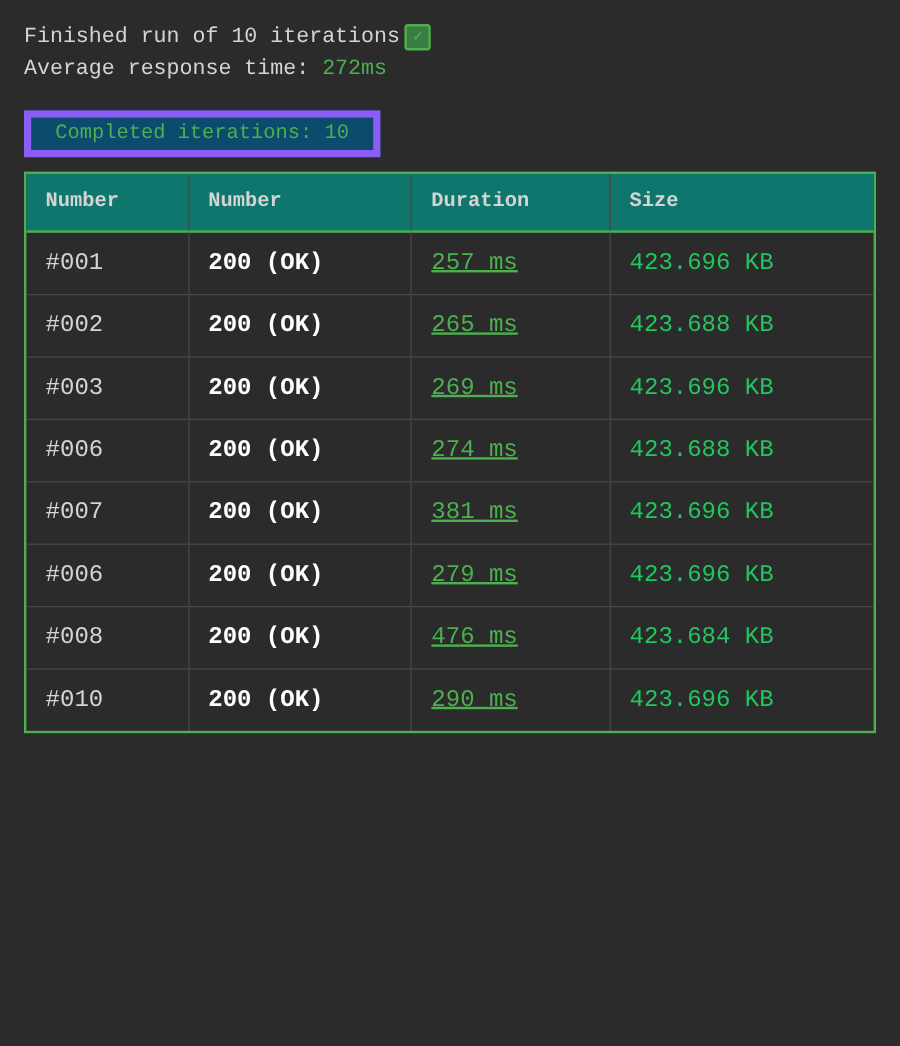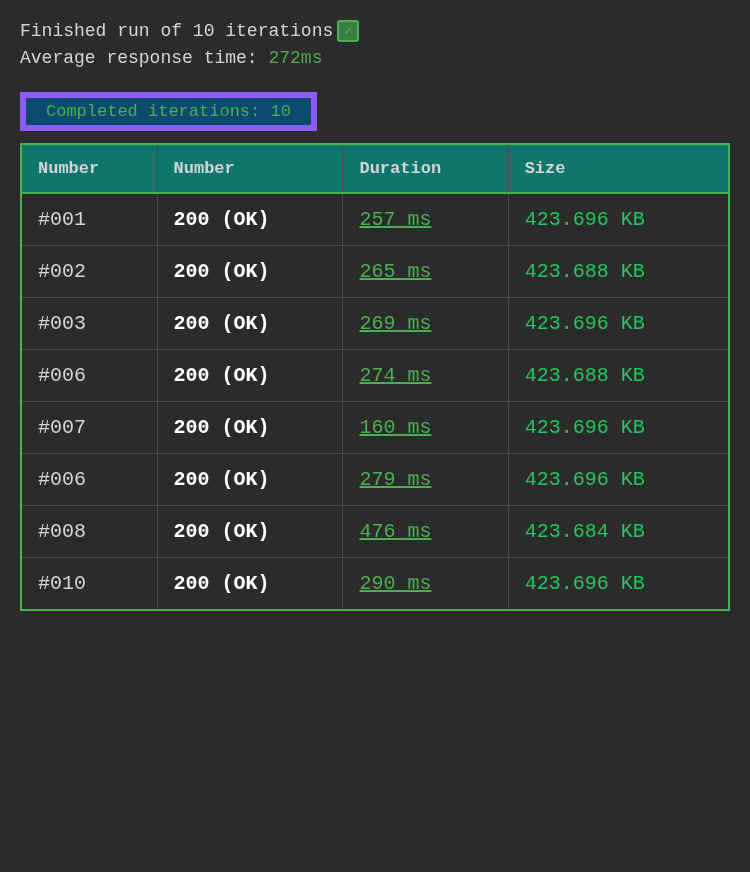--- a/index.html
+++ b/index.html
@@ -178,21 +178,21 @@
         </tr>
         <tr>
           <td class="col-number">#006</td>
           <td class="col-status">200 (OK)</td>
           <td class="col-duration">274 ms</td>
           <td class="col-size">423.688 KB</td>
         </tr>
         <tr>
           <td class="col-number">#007</td>
           <td class="col-status">200 (OK)</td>
-          <td class="col-duration">160 ms</td>
+          <td class="col-duration">381 ms</td>
           <td class="col-size">423.696 KB</td>
         </tr>
         <tr>
           <td class="col-number">#006</td>
           <td class="col-status">200 (OK)</td>
           <td class="col-duration">279 ms</td>
           <td class="col-size">423.696 KB</td>
         </tr>
         <tr>
           <td class="col-number">#008</td>

